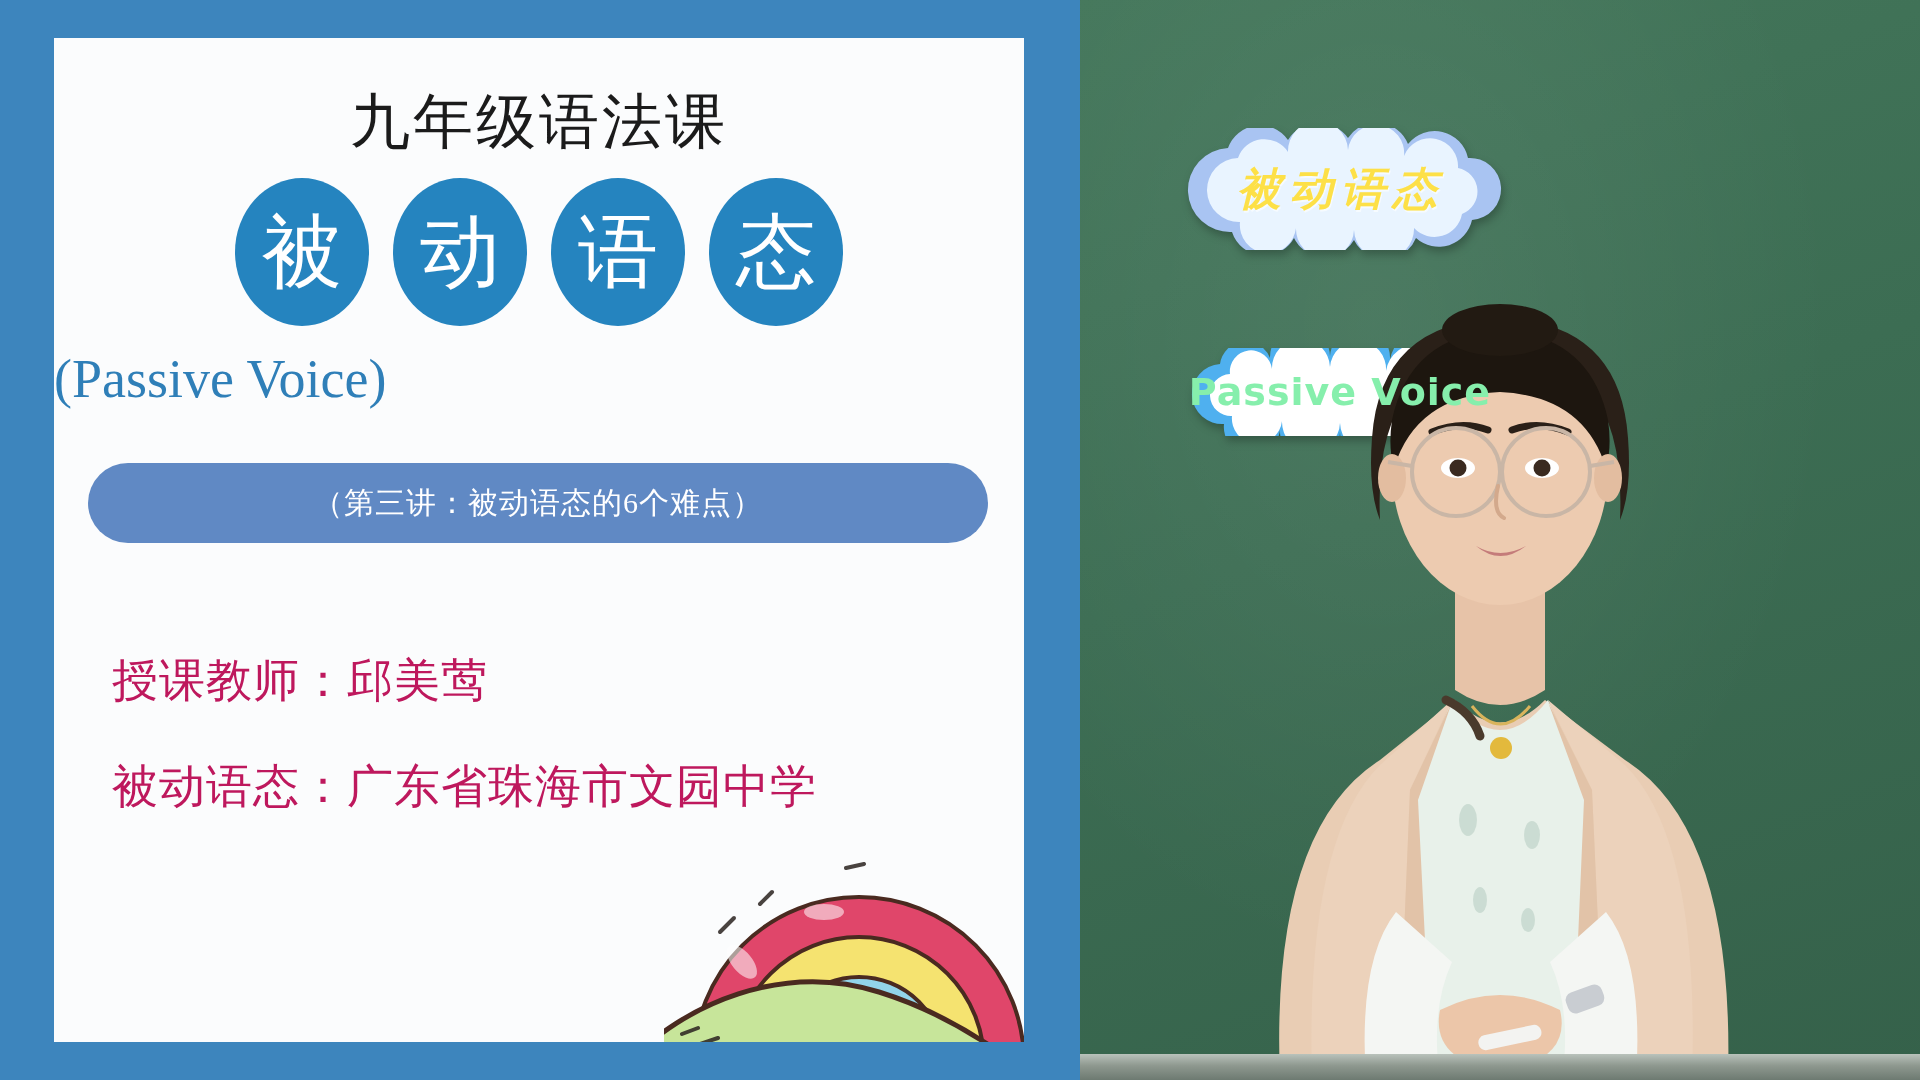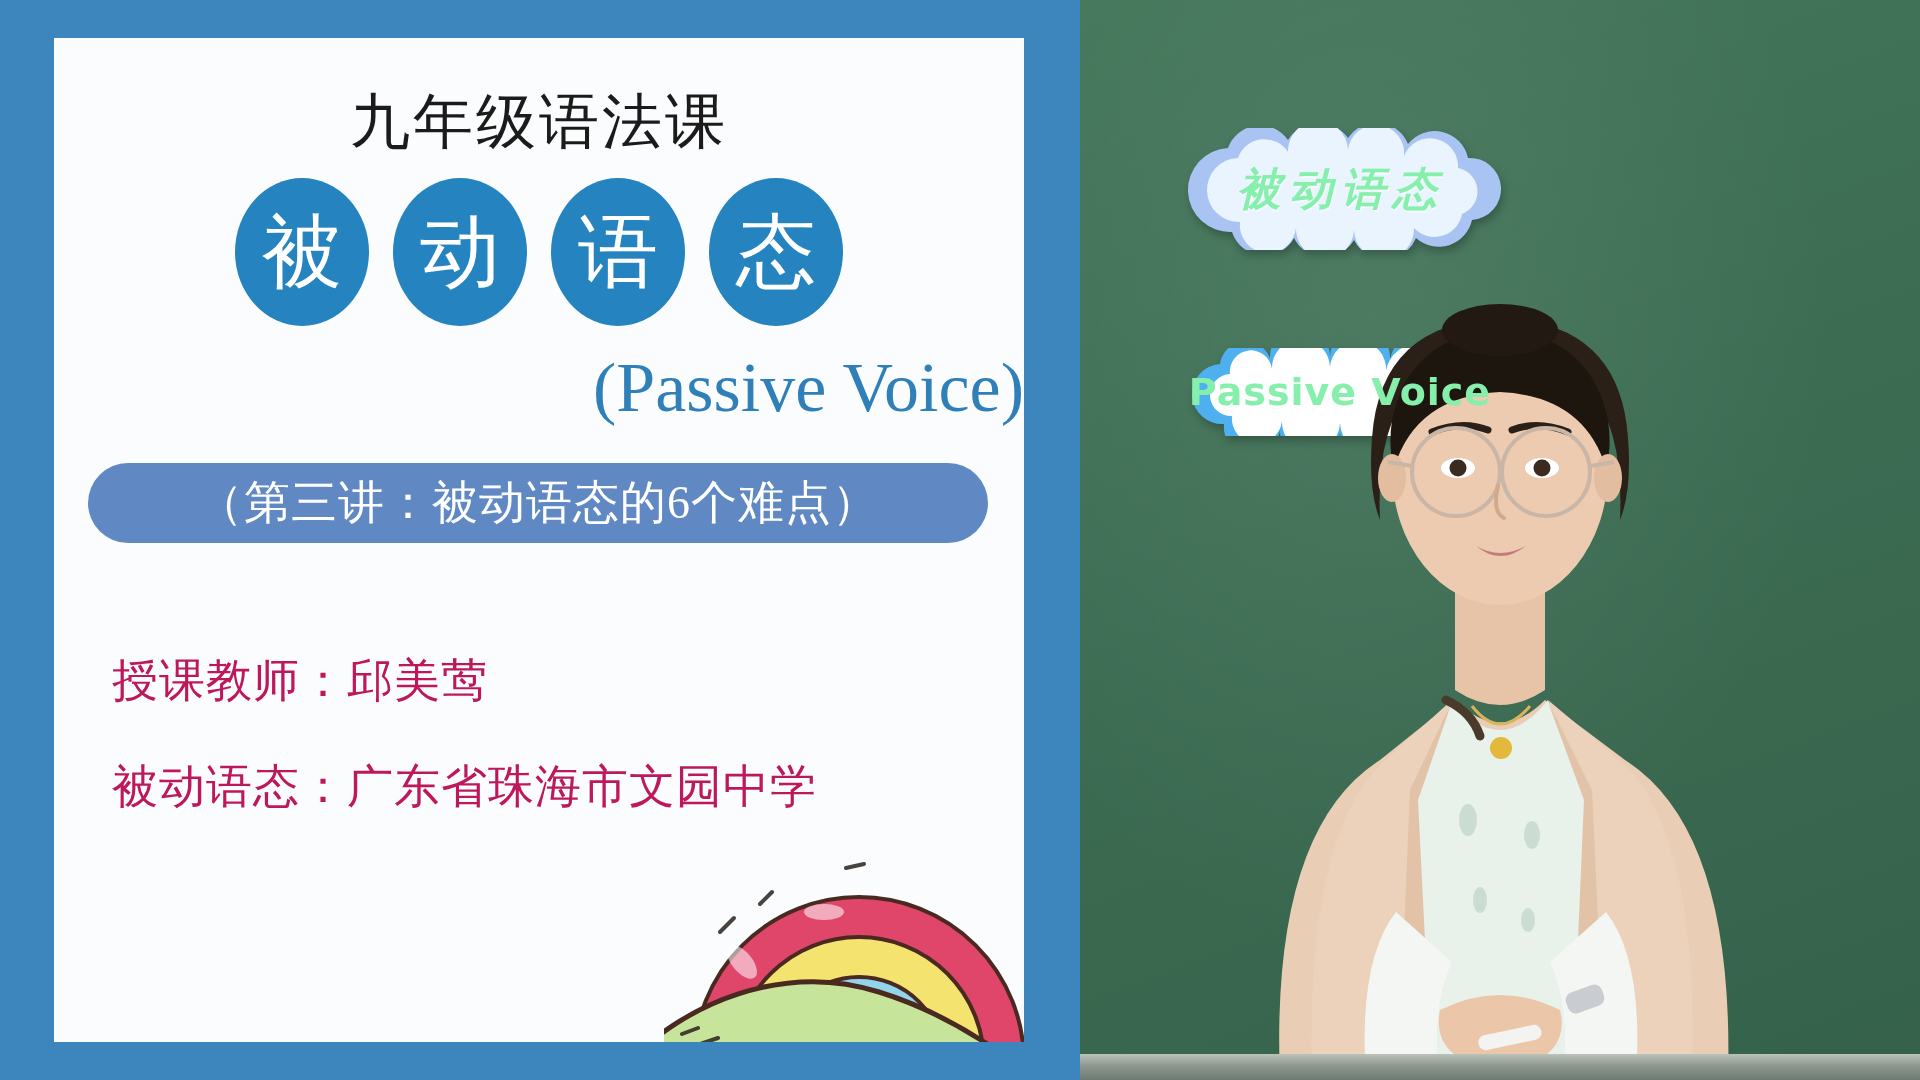--- a/index.html
+++ b/index.html
@@ -74,39 +74,39 @@
     font-size: 80px;
     line-height: 1;
     font-family: "Liberation Serif", serif;
   }
 
   .subtitle-en {
     position: absolute;
     top: 310px;
     left: 0;
     width: 100%;
-    text-align: right;
-    font-size: 70px;
+    text-align: left;
+    font-size: 54px;
     color: #2f7fb8;
     font-family: "Liberation Serif", serif;
   }
 
   .lesson-pill {
     position: absolute;
     top: 425px;
     left: 34px;
     width: 900px;
     height: 80px;
     background: #6089c4;
     border-radius: 40px;
     display: flex;
     align-items: center;
     justify-content: center;
     color: #ffffff;
-    font-size: 46px;
+    font-size: 30px;
     font-family: "Liberation Serif", serif;
     letter-spacing: 1px;
   }
 
   .meta-line {
     position: absolute;
     left: 58px;
     font-size: 46px;
     color: #be185d;
     font-family: "Liberation Serif", serif;
@@ -179,21 +179,21 @@
     filter: drop-shadow(2px 5px 4px rgba(0,0,0,0.25));
   }
   .badge-text {
     position: relative;
     z-index: 3;
     font-family: "DejaVu Sans", sans-serif;
     font-weight: bold;
   }
   #badge-cn .badge-text {
     font-size: 44px;
-    color: #86efac;
+    color: #fde047;
     letter-spacing: 8px;
     font-style: italic;
     text-shadow: 1px 2px 0 rgba(255,255,255,0.6);
   }
   #badge-en .badge-text {
     font-size: 38px;
     color: #86efac;
     letter-spacing: 1px;
   }
 

